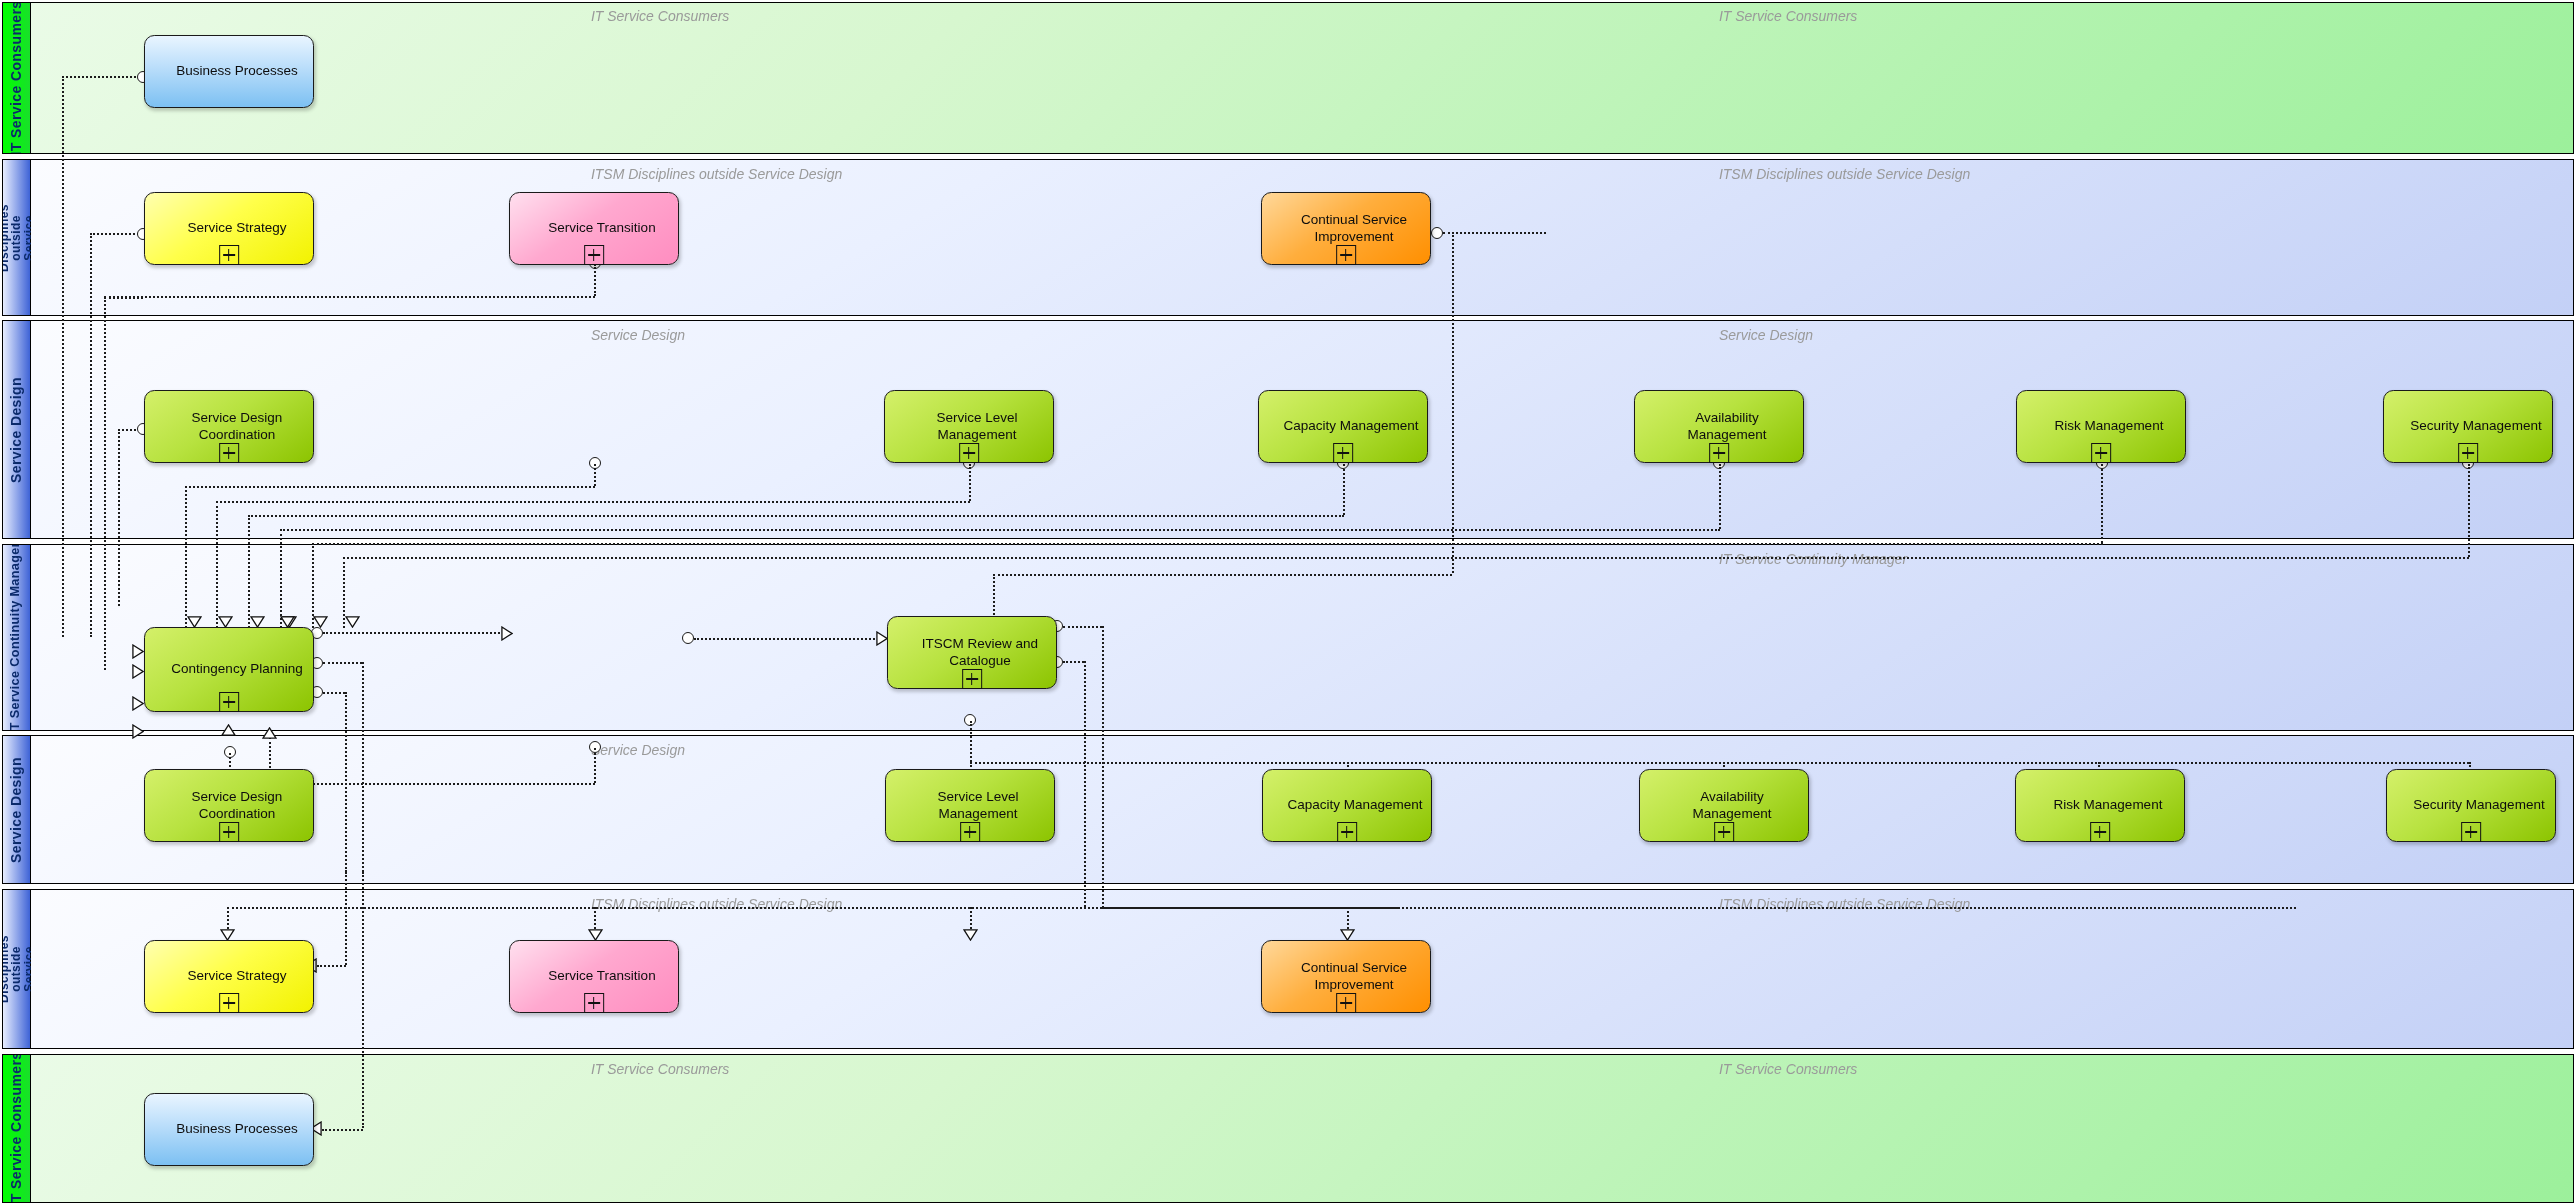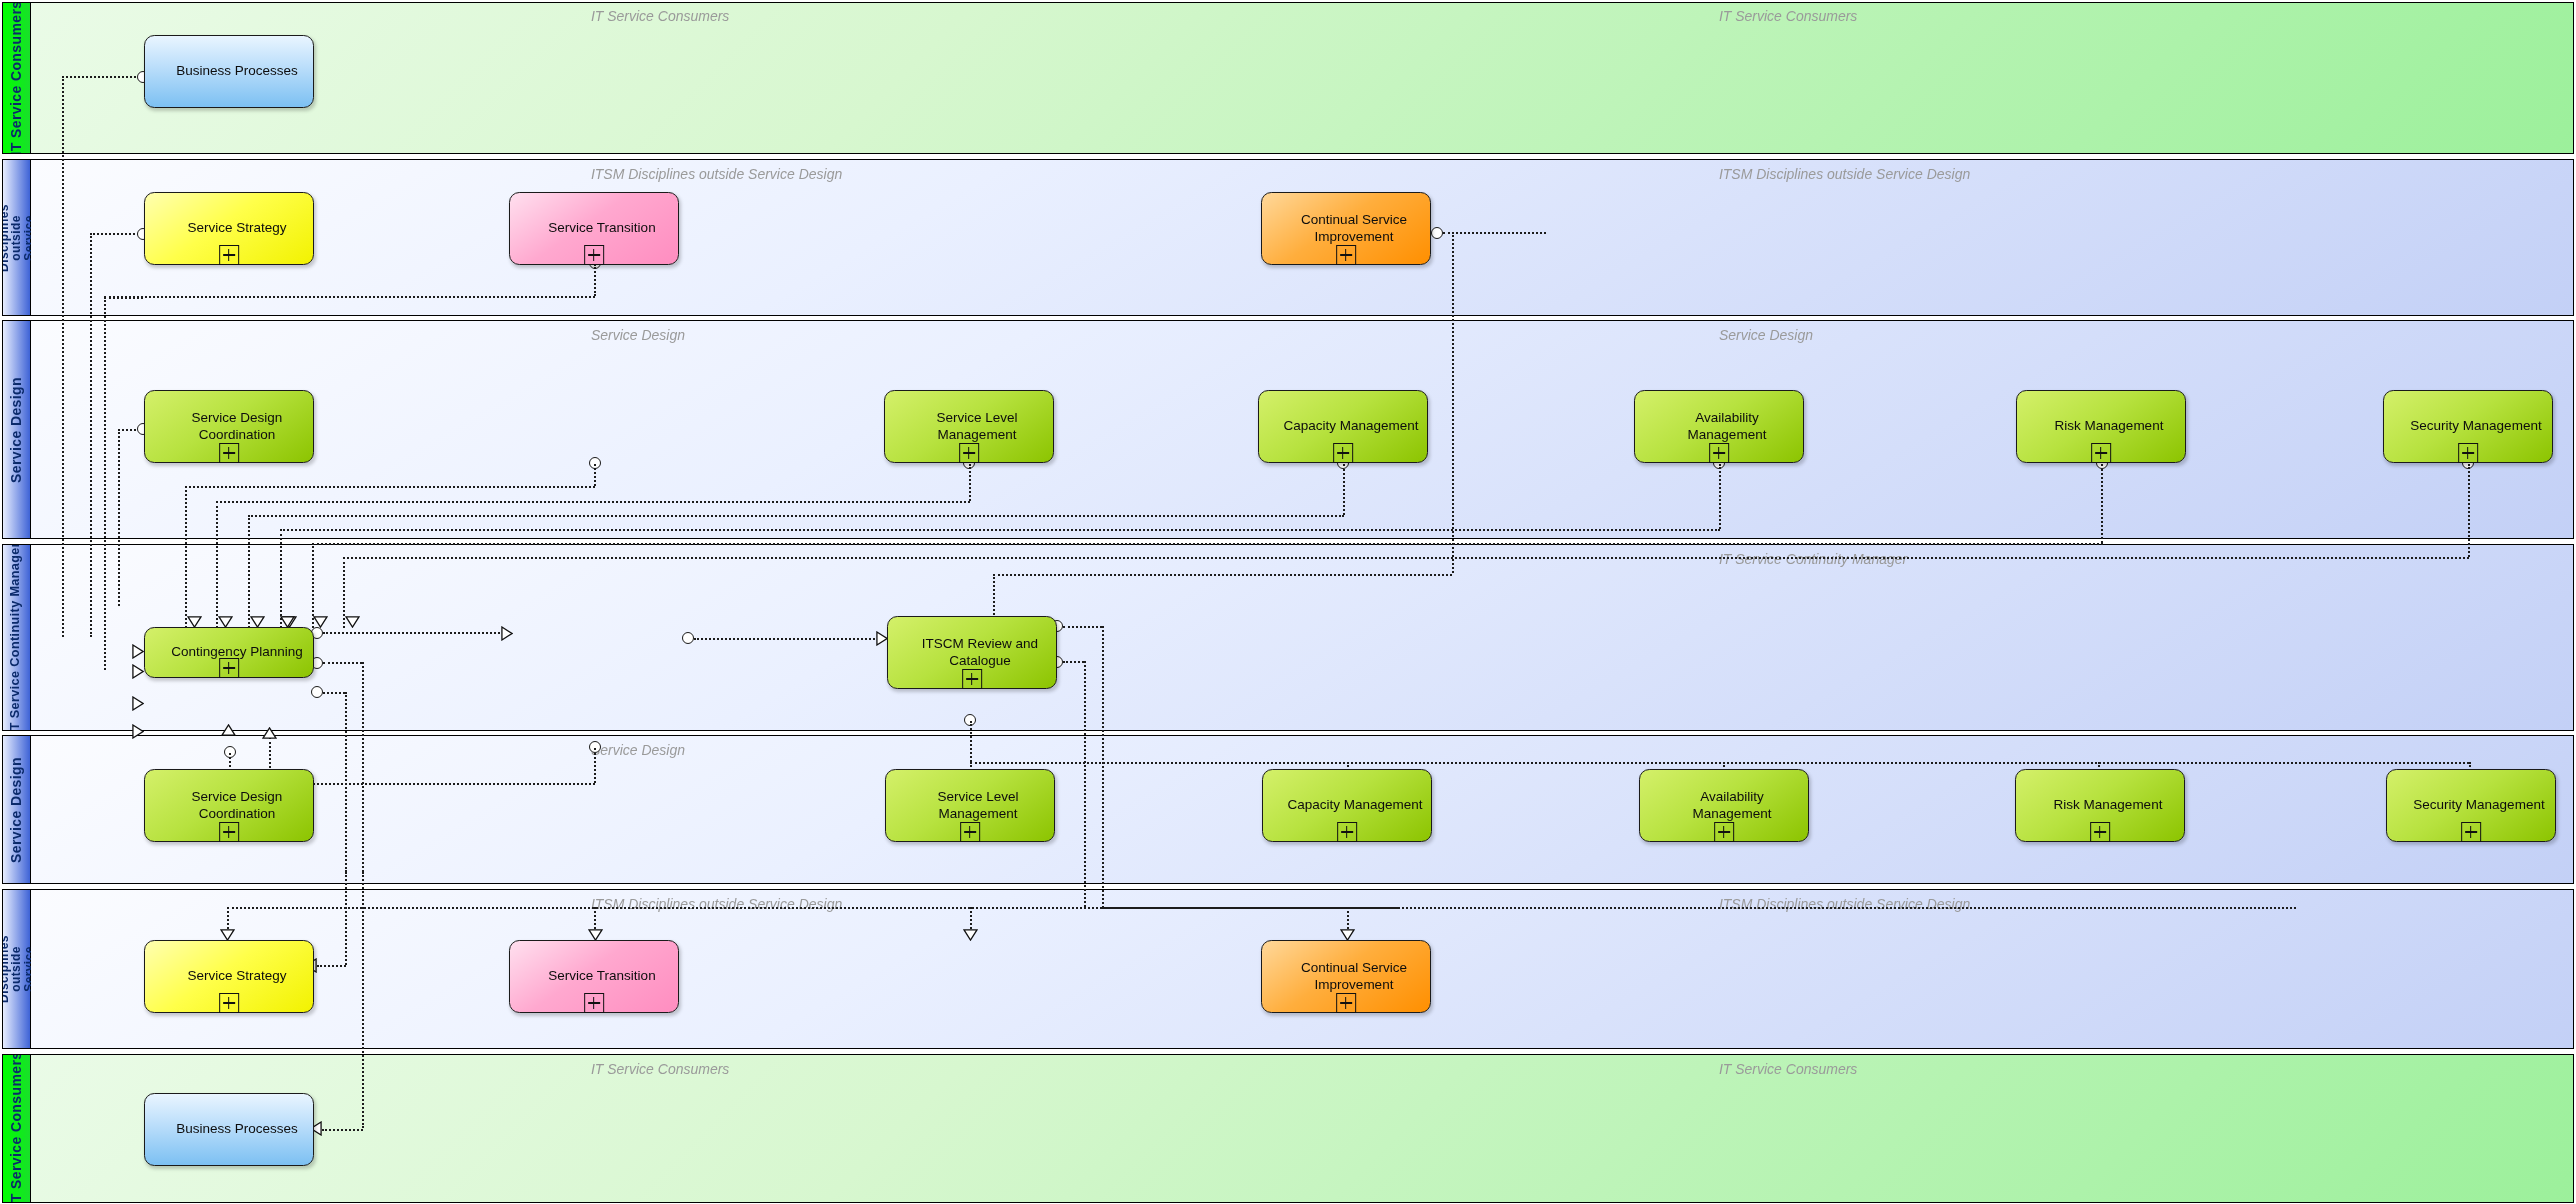--- a/index.html
+++ b/index.html
@@ -429,21 +429,21 @@
   </div>
   <div class="node n-green" style="left:2016px;top:390px;width:170px;height:73px;">
     <span class="lbl">Risk Management</span>
     <span class="plus"></span>
   </div>
   <div class="node n-green" style="left:2383px;top:390px;width:170px;height:73px;">
     <span class="lbl">Security Management</span>
     <span class="plus"></span>
   </div>
 
-  <div class="node n-green" style="left:144px;top:627px;width:170px;height:51px;">
+  <div class="node n-green" style="left:144px;top:627px;width:170px;height:85px;">
     <span class="lbl">Contingency Planning</span>
     <span class="plus"></span>
   </div>
   <div class="node n-green" style="left:887px;top:616px;width:170px;height:73px;">
     <span class="lbl">ITSCM Review and Catalogue</span>
     <span class="plus"></span>
   </div>
 
   <div class="node n-green" style="left:144px;top:769px;width:170px;height:73px;">
     <span class="lbl" style="white-space:pre-line;">Service Design

